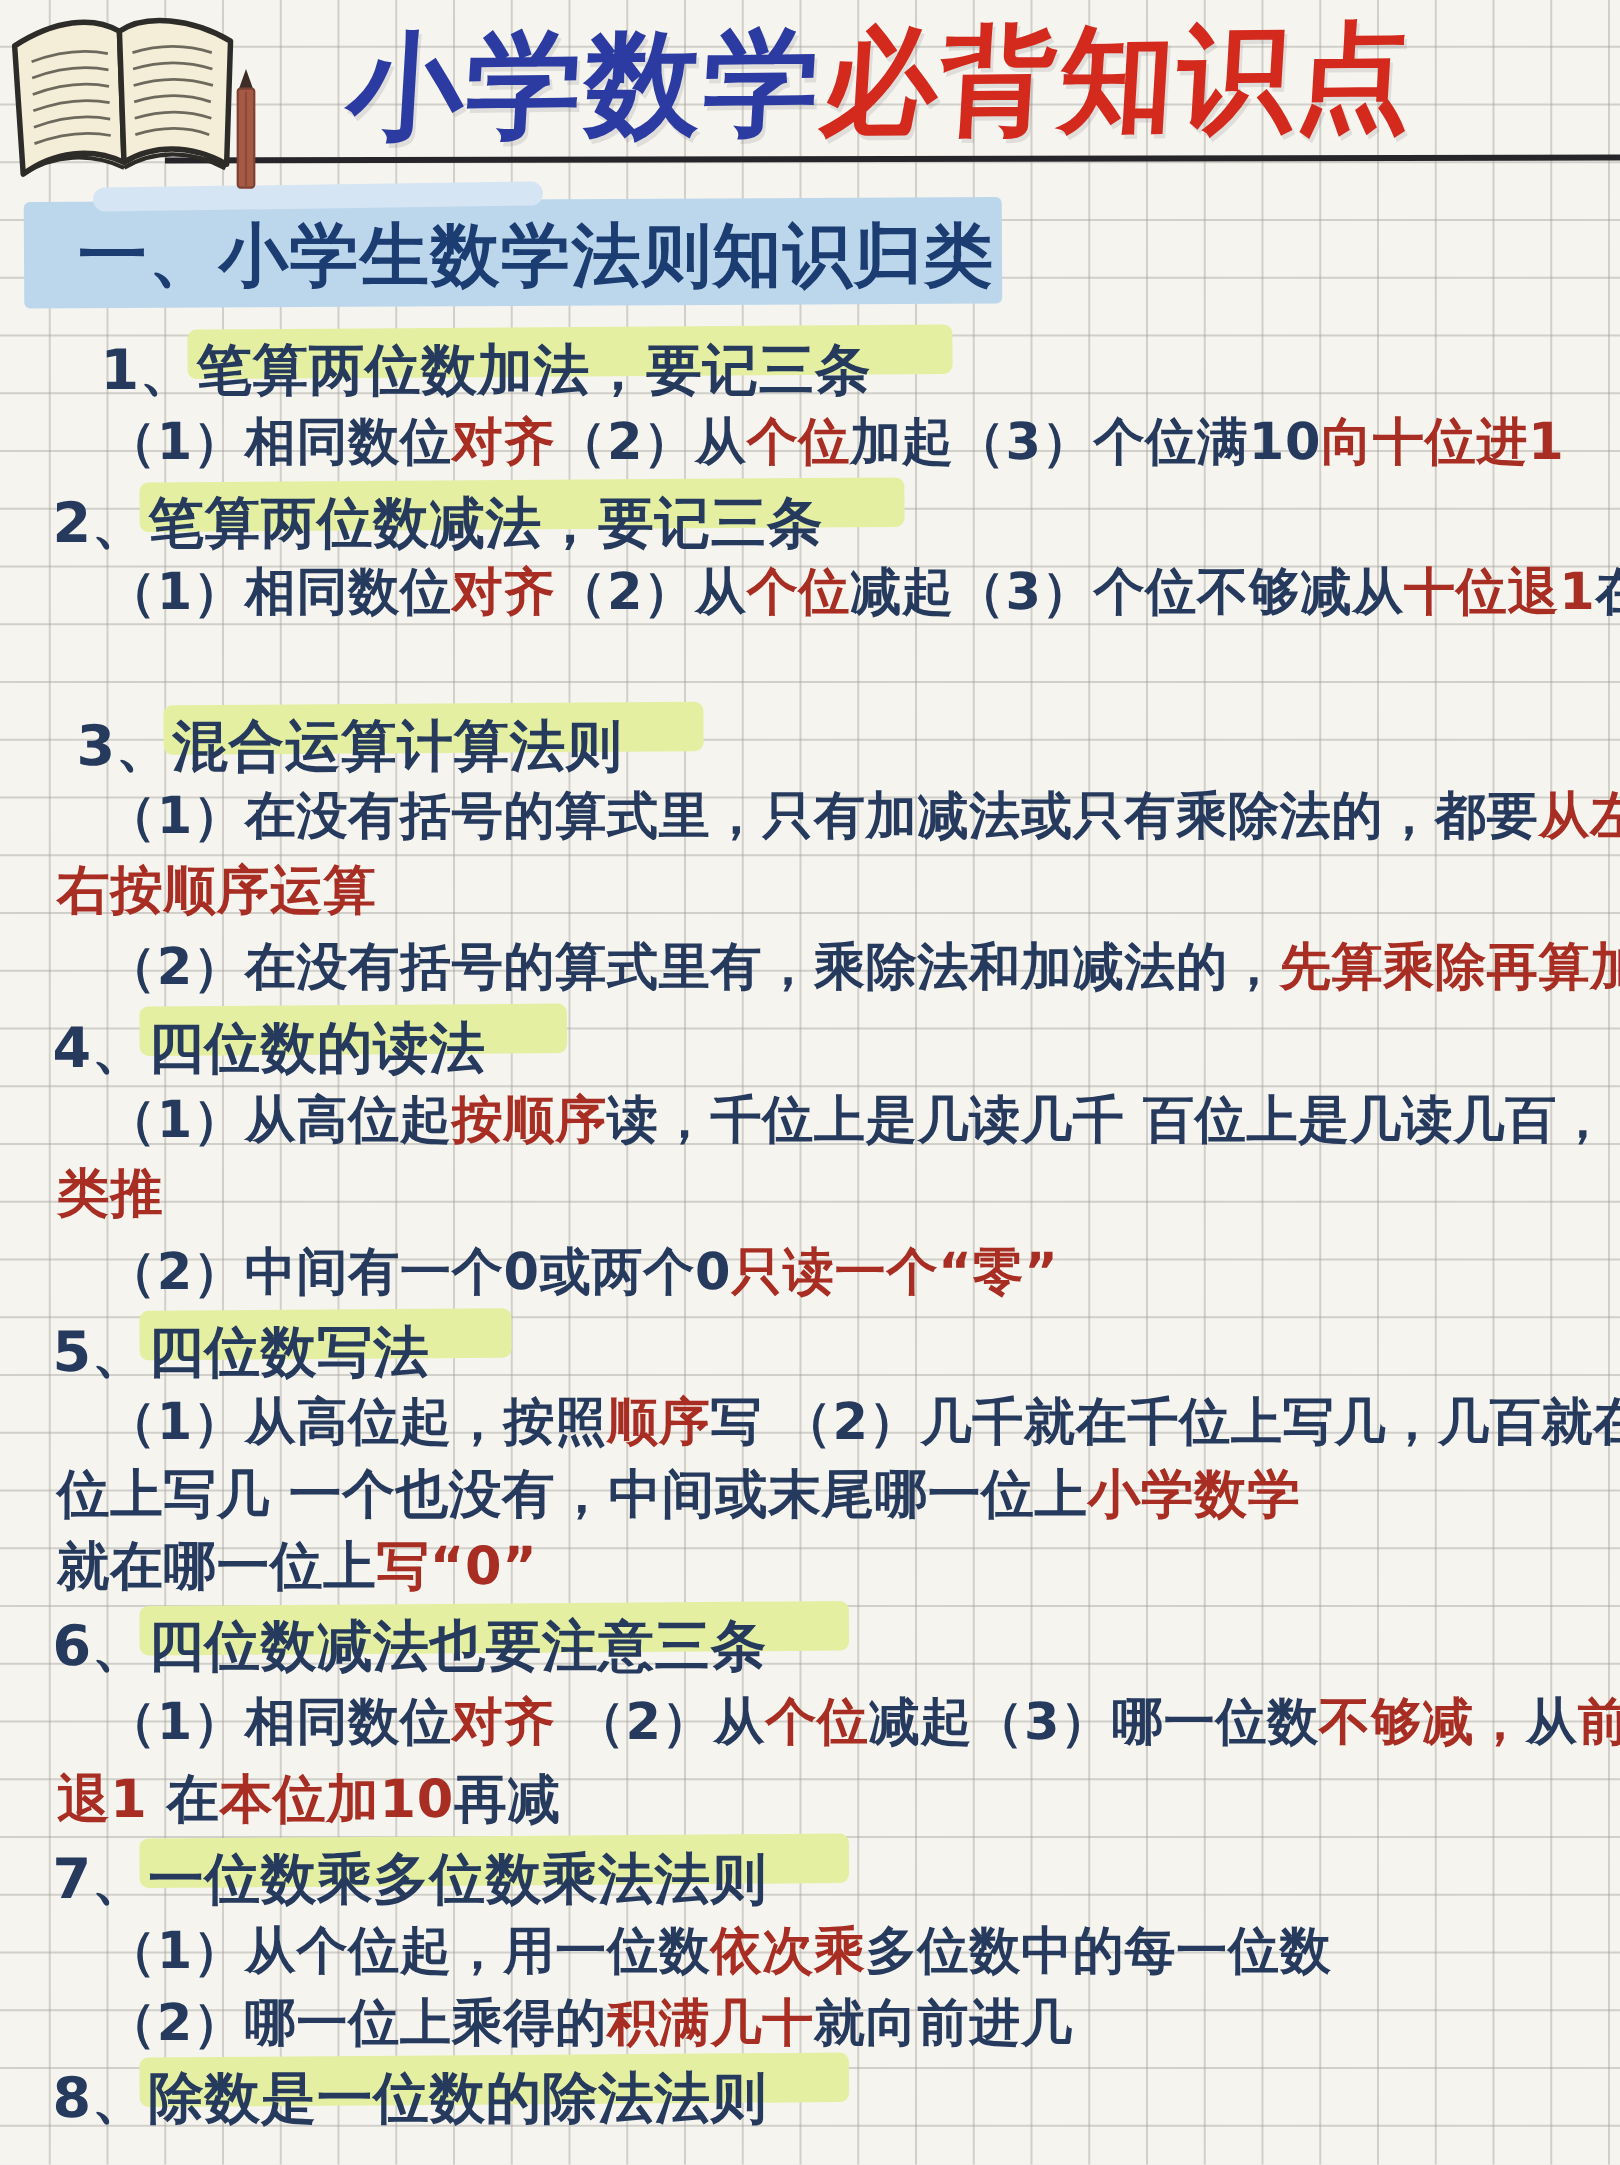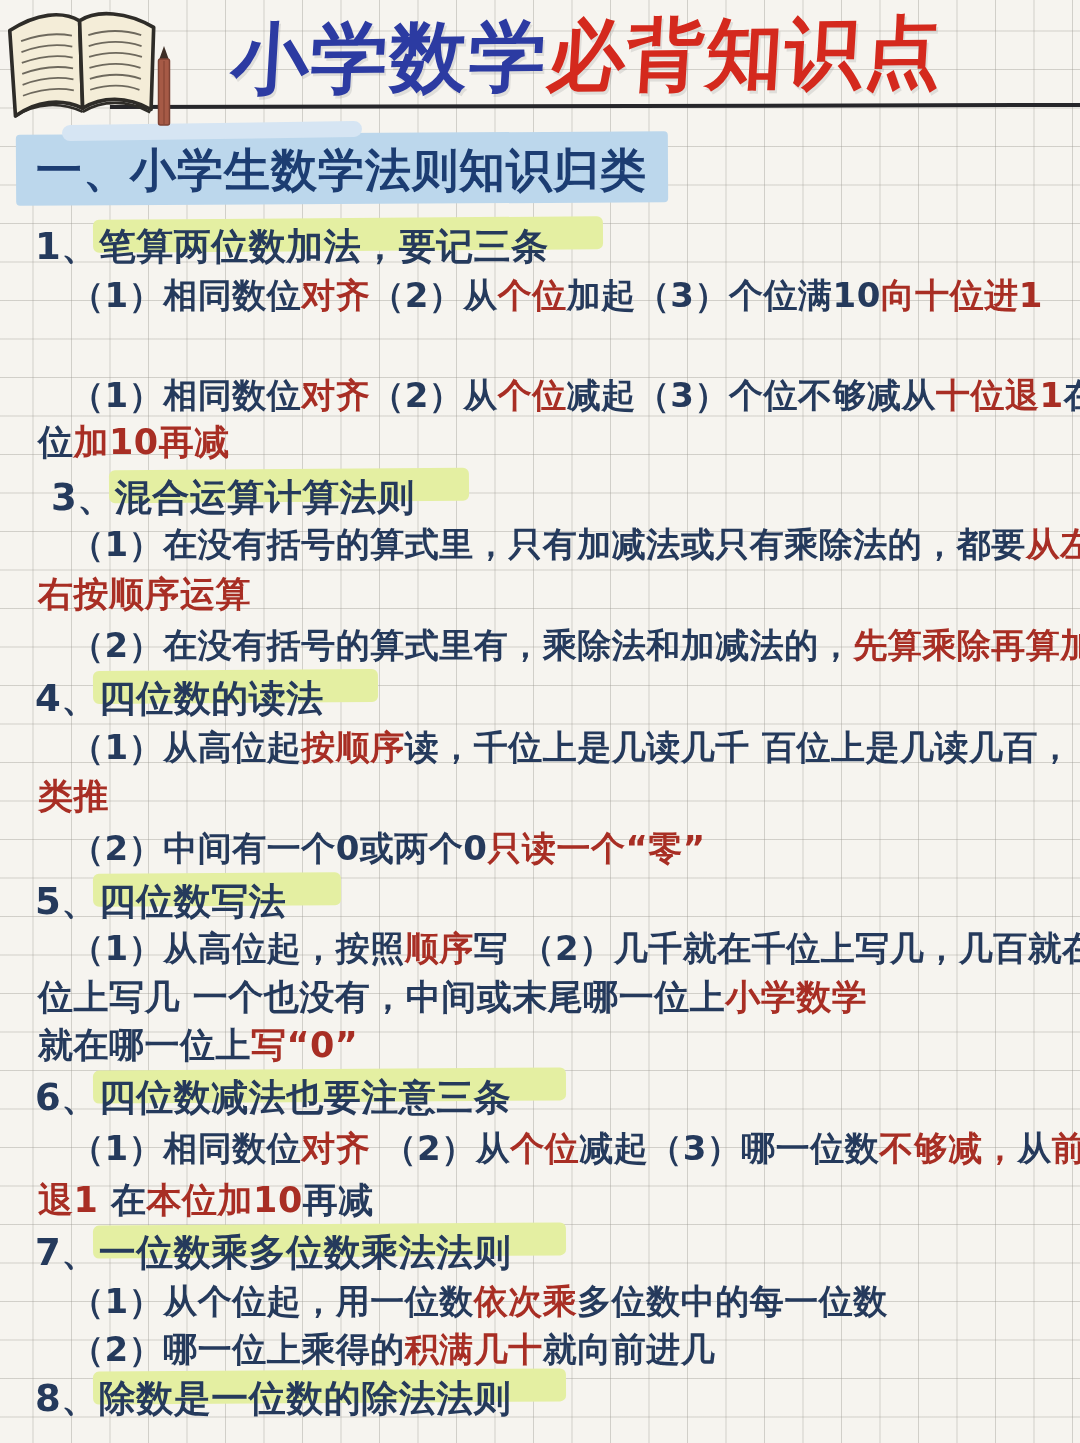--- a/index.html
+++ b/index.html
@@ -47,21 +47,21 @@
   .section-heading::before{
     content:""; position:absolute; inset:0; z-index:-1;
     background:var(--highlight-blue,#bcd7ec);
     border-radius:4px; transform:rotate(-0.3deg);
   }
   .section-heading::after{
     content:""; position:absolute; left:46px; top:-10px; width:300px; height:16px; z-index:-1;
     background:#d6e5f3; border-radius:8px; transform:rotate(-0.8deg);
   }
   .section-heading .label{
-    display:block; padding-left:20px; line-height:74px;
+    display:block; padding-left:36px; line-height:74px;
     font-size:46px; font-weight:bold; letter-spacing:1px;
     color:var(--heading-navy,#1c3d72);
     white-space:nowrap;
   }
   
   .body-lines{position:absolute; inset:0; z-index:1;}
   .line{
     position:absolute; white-space:pre; font-weight:bold; letter-spacing:0.5px;
     z-index:0; line-height:1.2;
   }
@@ -115,24 +115,24 @@
     <span class="t-blue">小学数学</span><span class="t-red">必背知识点</span>
   </div>
 
   <div class="title-underline"></div>
 
   <div class="section-heading">
     <span class="label">一、小学生数学法则知识归类</span>
   </div>
 
   <div class="body-lines">
-      <div class="line h" style="top: 225px;"><span class="navy">1、</span><span class="navy hl">笔算两位数加法，要记三条</span></div>
+      <div class="line h" style="top: 225px; margin-left: 32px;"><span class="navy">1、</span><span class="navy hl">笔算两位数加法，要记三条</span></div>
       <div class="line c" style="top: 275px;"><span class="navy">（1）相同数位</span><span class="red">对齐</span><span class="navy">（2）从</span><span class="red">个位</span><span class="navy">加起（3）个位满10</span><span class="red">向十位进1</span></div>
+      <div class="line h" style="top: 327px;"><span class="navy">2、</span><span class="navy hl">笔算两位数减法，要记三条</span></div>
       <div class="line c" style="top: 375px;"><span class="navy">（1）相同数位</span><span class="red">对齐</span><span class="navy">（2）从</span><span class="red">个位</span><span class="navy">减起（3）个位不够减从</span><span class="red">十位退1</span><span class="navy">在个</span></div>
-      <div class="line w" style="top: 421px;"><span class="navy">位</span><span class="red">加10再减</span></div>
       <div class="line h" style="top: 476px; margin-left: 16px;"><span class="navy">3、</span><span class="navy hl">混合运算计算法则</span></div>
       <div class="line c" style="top: 524px;"><span class="navy">（1）在没有括号的算式里，只有加减法或只有乘除法的，都要</span><span class="red">从左往</span></div>
       <div class="line w" style="top: 573px;"><span class="red">右按顺序运算</span></div>
       <div class="line c" style="top: 625px;"><span class="navy">（2）在没有括号的算式里有，乘除法和加减法的，</span><span class="red">先算乘除再算加减</span></div>
       <div class="line h" style="top: 677px;"><span class="navy">4、</span><span class="navy hl">四位数的读法</span></div>
       <div class="line c" style="top: 727px;"><span class="navy">（1）从高位起</span><span class="red">按顺序</span><span class="navy">读，千位上是几读几千 百位上是几读几百，</span></div>
       <div class="line w" style="top: 775px;"><span class="red">类推</span></div>
       <div class="line c" style="top: 828px;"><span class="navy">（2）中间有一个0或两个0</span><span class="red">只读一个“零”</span></div>
       <div class="line h" style="top: 880px;"><span class="navy">5、</span><span class="navy hl">四位数写法</span></div>
       <div class="line c" style="top: 928px;"><span class="navy">（1）从高位起，按照</span><span class="red">顺序</span><span class="navy">写 （2）几千就在千位上写几，几百就在百</span></div>

